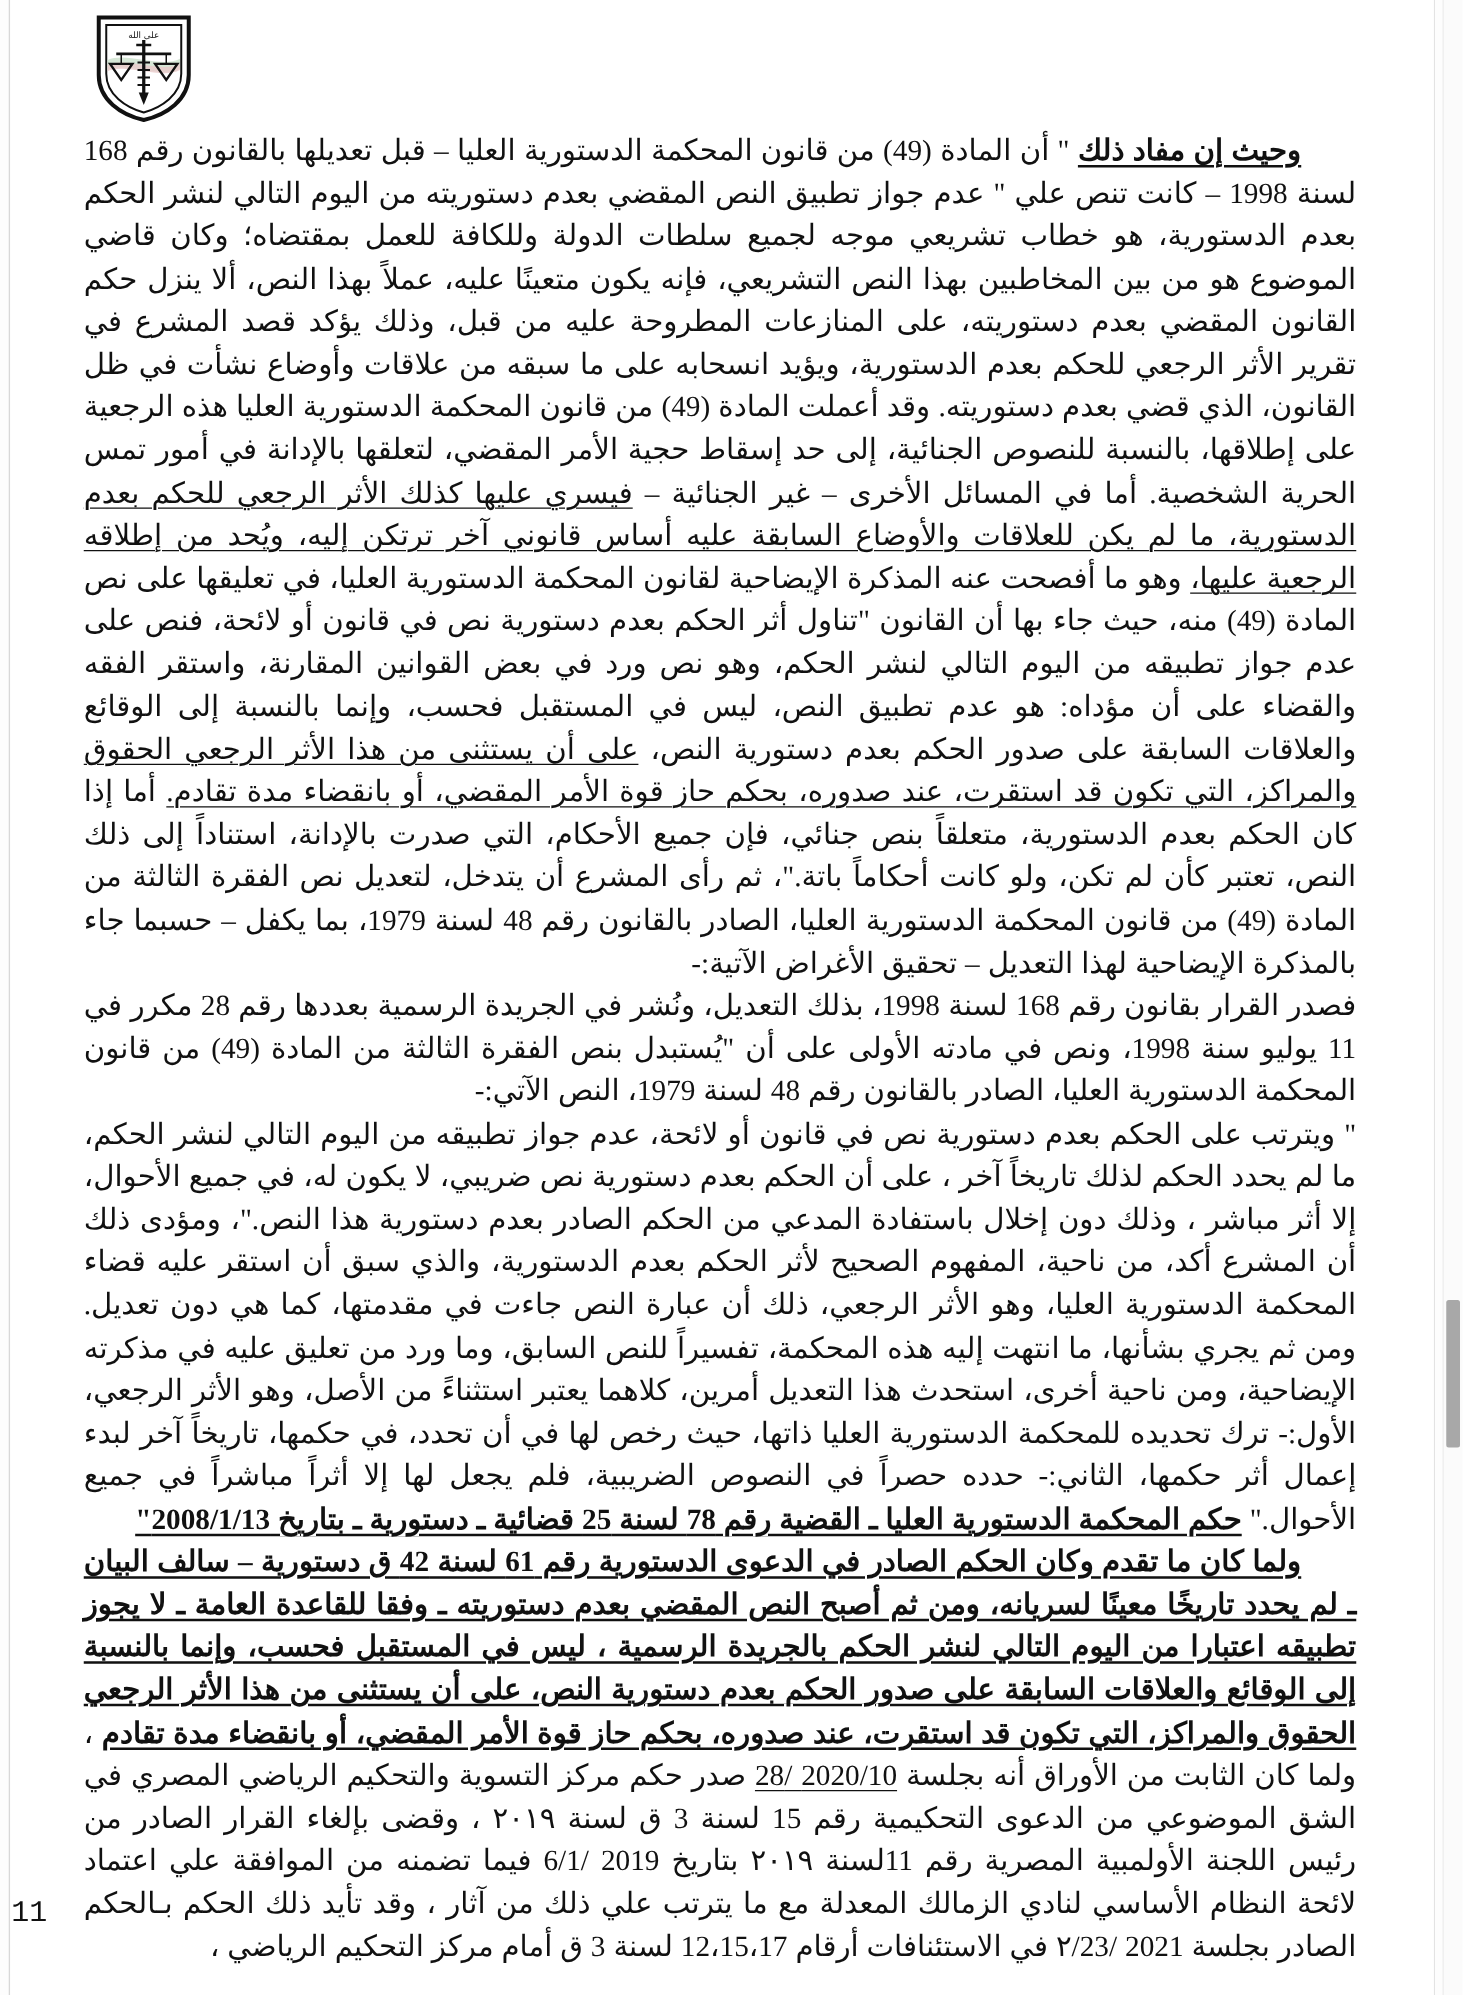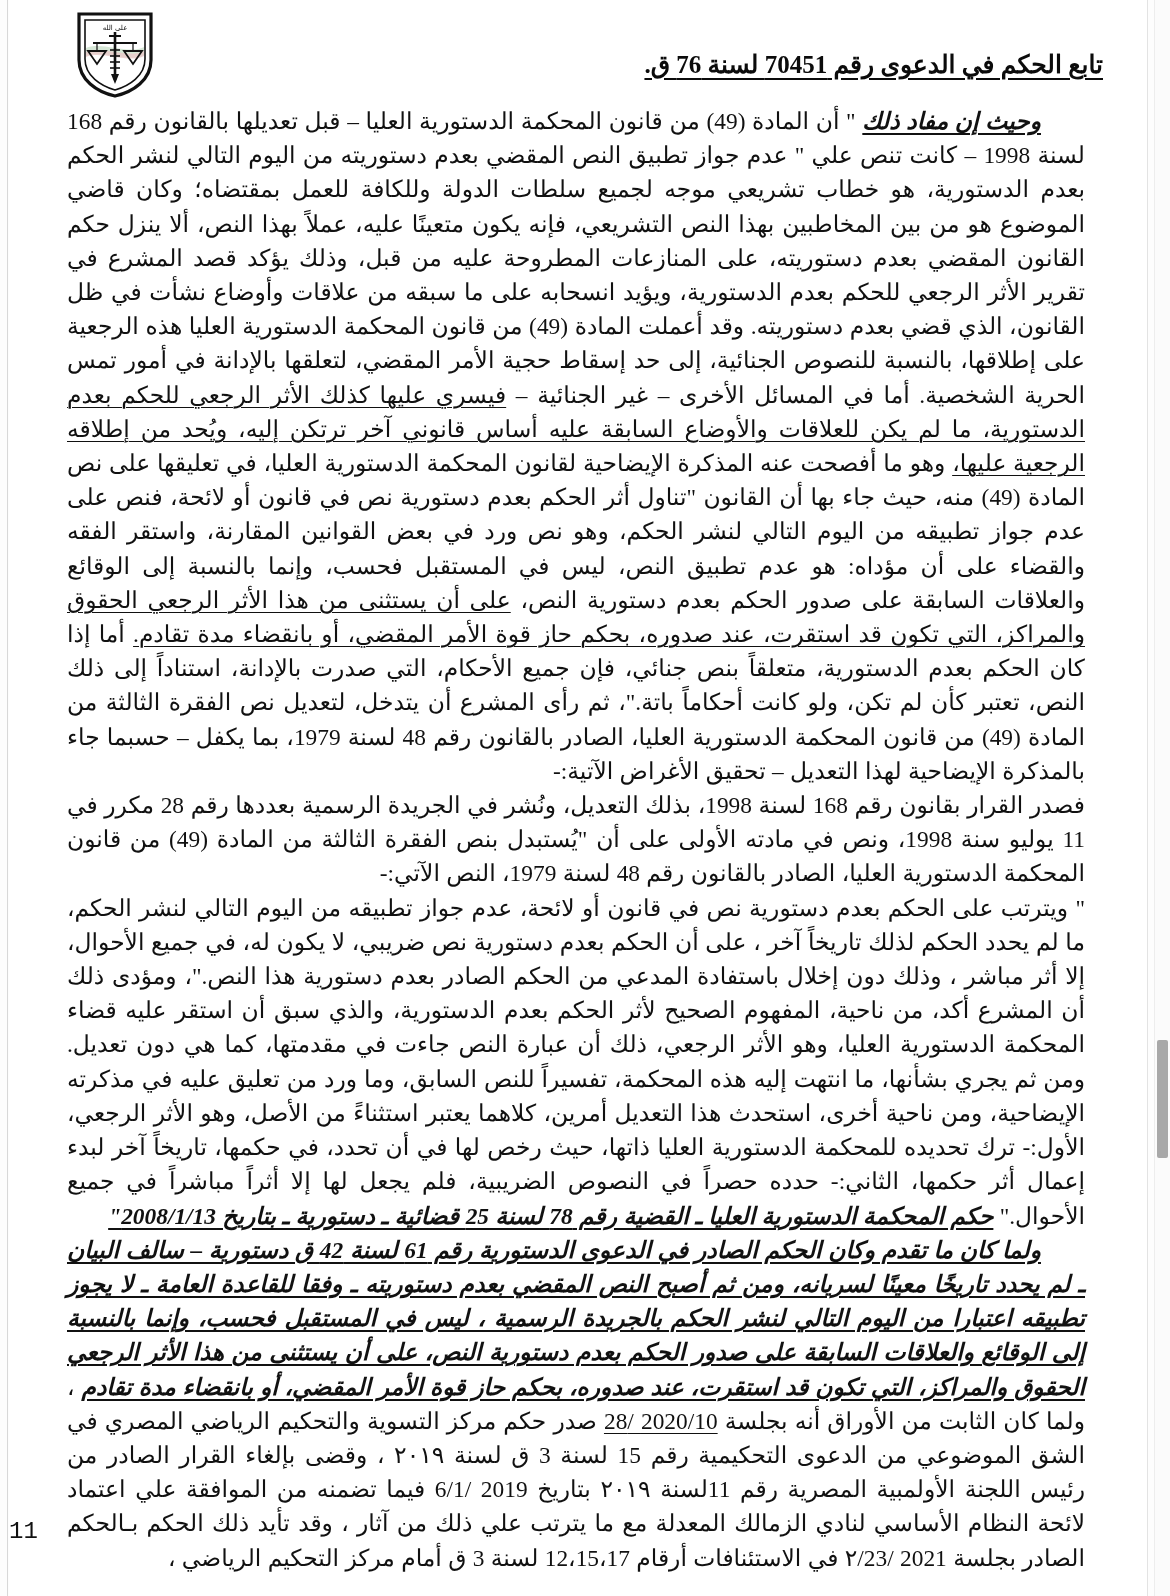--- a/index.html
+++ b/index.html
@@ -115,21 +115,20 @@
   .u {
     text-decoration: underline;
     text-underline-offset: 4px;
     text-decoration-thickness: 1.4px;
   }
   .bu {
     font-weight: bold;
     text-decoration: underline;
     text-underline-offset: 4px;
     text-decoration-thickness: 1.6px;
-    font-style: italic;
   }
 
   
   #page-number {
     position: absolute;
     left: 0;
     right: 16px;
     top: 1518px;
     font-size: 24px;
     color: #111111;
@@ -164,21 +163,20 @@
           <path d="M53 43 L71 43 L62 56 Z" fill="none" stroke="#111111" stroke-width="1.8"></path>
           <line x1="39" y1="42" x2="49" y2="42" stroke="#111111" stroke-width="1.6"></line>
           <line x1="39" y1="48" x2="49" y2="48" stroke="#111111" stroke-width="1.6"></line>
           <line x1="39" y1="54" x2="49" y2="54" stroke="#111111" stroke-width="1.6"></line>
           <line x1="39" y1="60" x2="49" y2="60" stroke="#111111" stroke-width="1.6"></line>
           <path d="M40 66 L48 66 L44 76 Z" fill="#111111"></path>
           <text x="44" y="22" font-size="7" text-anchor="middle" font-family="'DejaVu Sans', sans-serif" fill="#111111">على الله</text>
         </svg>
       </div>
 
-      <div id="doc-title">تابع الحكم في الدعوى رقم 70451 لسنة 76 ق.</div>
     </div>
 
     <div id="body-text">
 
       <p class="indent"><span class="bu">وحيث إن مفاد ذلك</span><span> " أن المادة (49) من قانون المحكمة الدستورية العليا – قبل تعديلها بالقانون رقم 168 لسنة 1998 – كانت تنص علي " عدم جواز تطبيق النص المقضي بعدم دستوريته من اليوم التالي لنشر الحكم بعدم الدستورية، هو خطاب تشريعي موجه لجميع سلطات الدولة وللكافة للعمل بمقتضاه؛ وكان قاضي الموضوع هو من بين المخاطبين بهذا النص التشريعي، فإنه يكون متعينًا عليه، عملاً بهذا النص، ألا ينزل حكم القانون المقضي بعدم دستوريته، على المنازعات المطروحة عليه من قبل، وذلك يؤكد قصد المشرع في تقرير الأثر الرجعي للحكم بعدم الدستورية، ويؤيد انسحابه على ما سبقه من علاقات وأوضاع نشأت في ظل القانون، الذي قضي بعدم دستوريته. وقد أعملت المادة (49) من قانون المحكمة الدستورية العليا هذه الرجعية على إطلاقها، بالنسبة للنصوص الجنائية، إلى حد إسقاط حجية الأمر المقضي، لتعلقها بالإدانة في أمور تمس الحرية الشخصية. أما في المسائل الأخرى – غير الجنائية – </span><span class="u">فيسري عليها كذلك الأثر الرجعي للحكم بعدم الدستورية، ما لم يكن للعلاقات والأوضاع السابقة عليه أساس قانوني آخر ترتكن إليه، ويُحد من إطلاقه الرجعية عليها،</span><span> وهو ما أفصحت عنه المذكرة الإيضاحية لقانون المحكمة الدستورية العليا، في تعليقها على نص المادة (49) منه، حيث جاء بها أن القانون "تناول أثر الحكم بعدم دستورية نص في قانون أو لائحة، فنص على عدم جواز تطبيقه من اليوم التالي لنشر الحكم، وهو نص ورد في بعض القوانين المقارنة، واستقر الفقه والقضاء على أن مؤداه: هو عدم تطبيق النص، ليس في المستقبل فحسب، وإنما بالنسبة إلى الوقائع والعلاقات السابقة على صدور الحكم بعدم دستورية النص، </span><span class="u">على أن يستثنى من هذا الأثر الرجعي الحقوق والمراكز، التي تكون قد استقرت، عند صدوره، بحكم حاز قوة الأمر المقضي، أو بانقضاء مدة تقادم.</span><span> أما إذا كان الحكم بعدم الدستورية، متعلقاً بنص جنائي، فإن جميع الأحكام، التي صدرت بالإدانة، استناداً إلى ذلك النص، تعتبر كأن لم تكن، ولو كانت أحكاماً باتة."، ثم رأى المشرع أن يتدخل، لتعديل نص الفقرة الثالثة من المادة (49) من قانون المحكمة الدستورية العليا، الصادر بالقانون رقم 48 لسنة 1979، بما يكفل – حسبما جاء بالمذكرة الإيضاحية لهذا التعديل – تحقيق الأغراض الآتية:-</span></p>
 
 
 
       <p>فصدر القرار بقانون رقم 168 لسنة 1998، بذلك التعديل، ونُشر في الجريدة الرسمية بعددها رقم 28 مكرر في 11 يوليو سنة 1998، ونص في مادته الأولى على أن "يُستبدل بنص الفقرة الثالثة من المادة (49) من قانون المحكمة الدستورية العليا، الصادر بالقانون رقم 48 لسنة 1979، النص الآتي:-</p>
 

